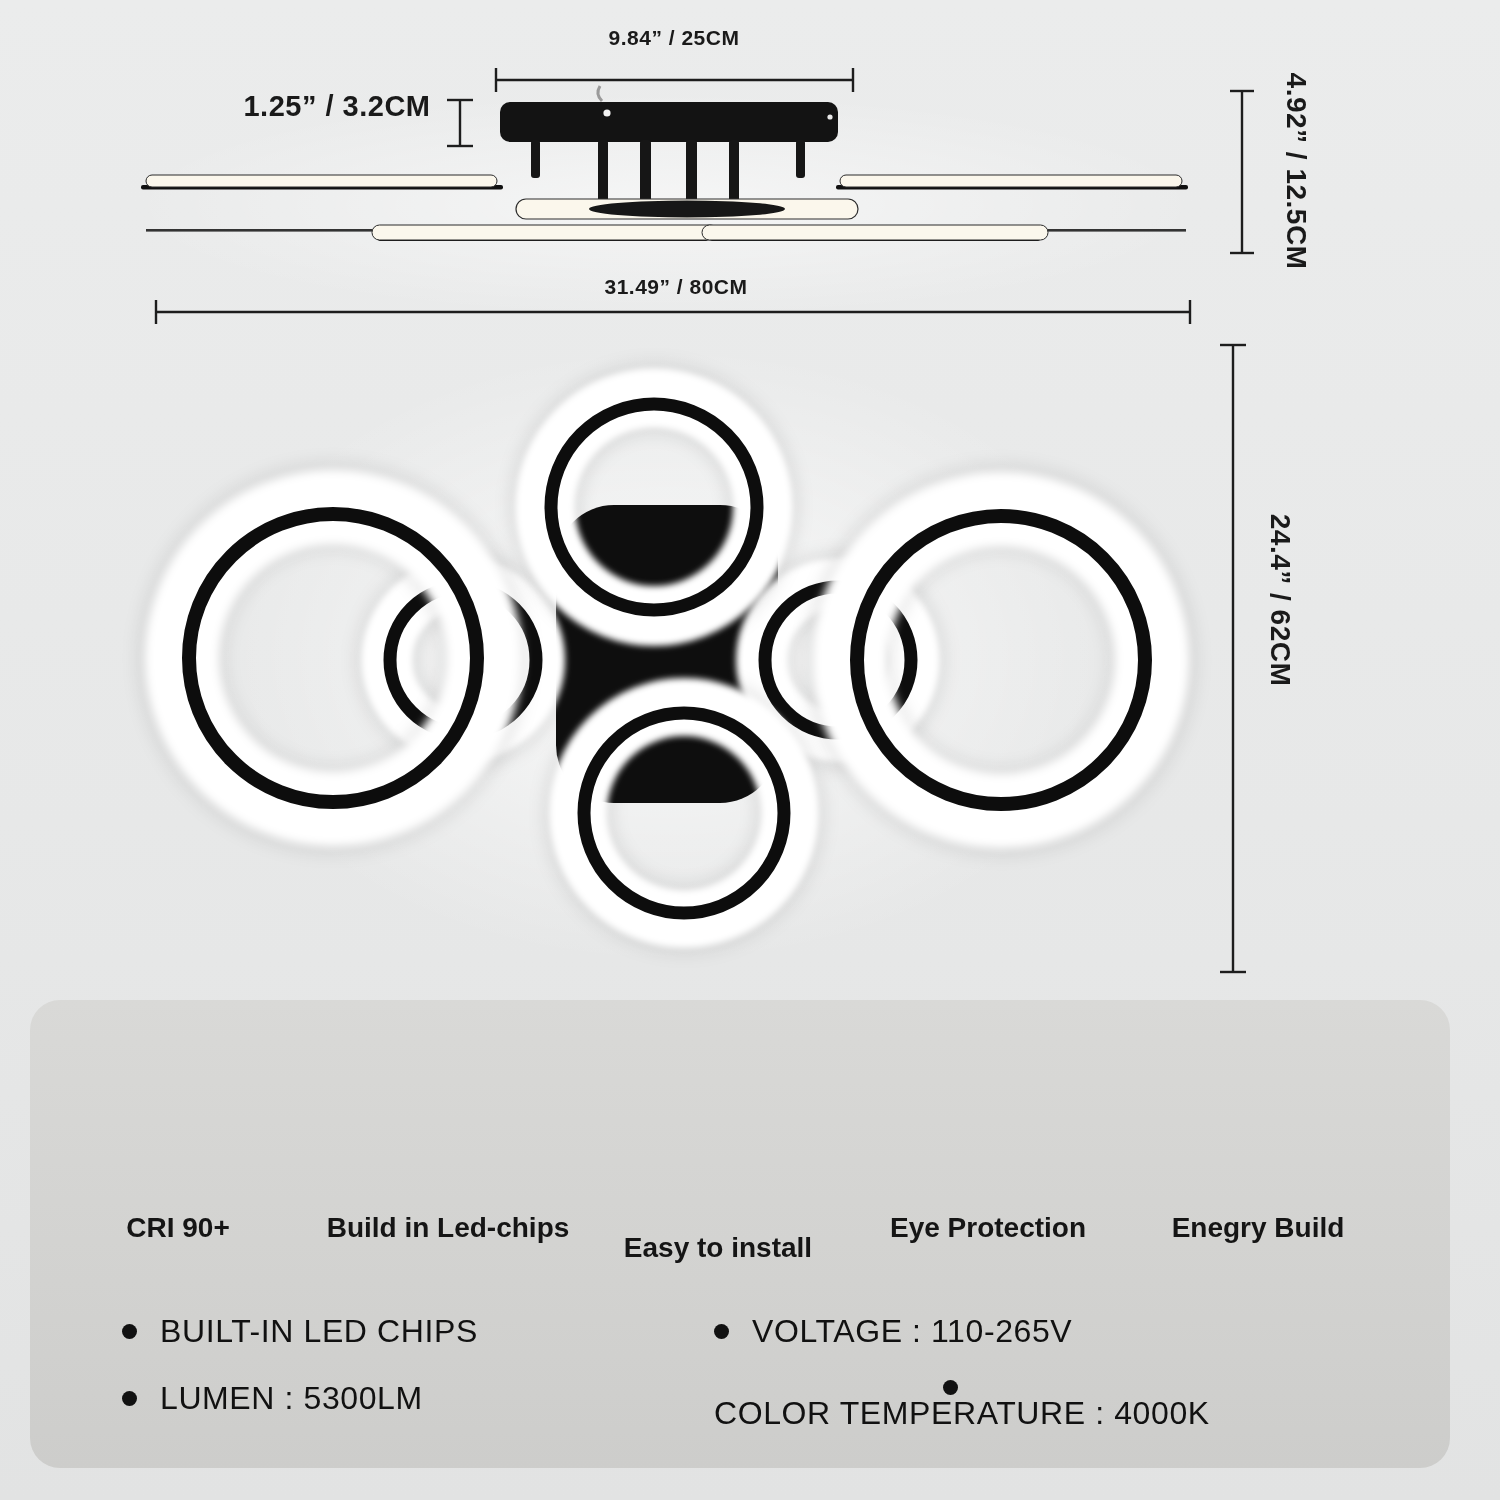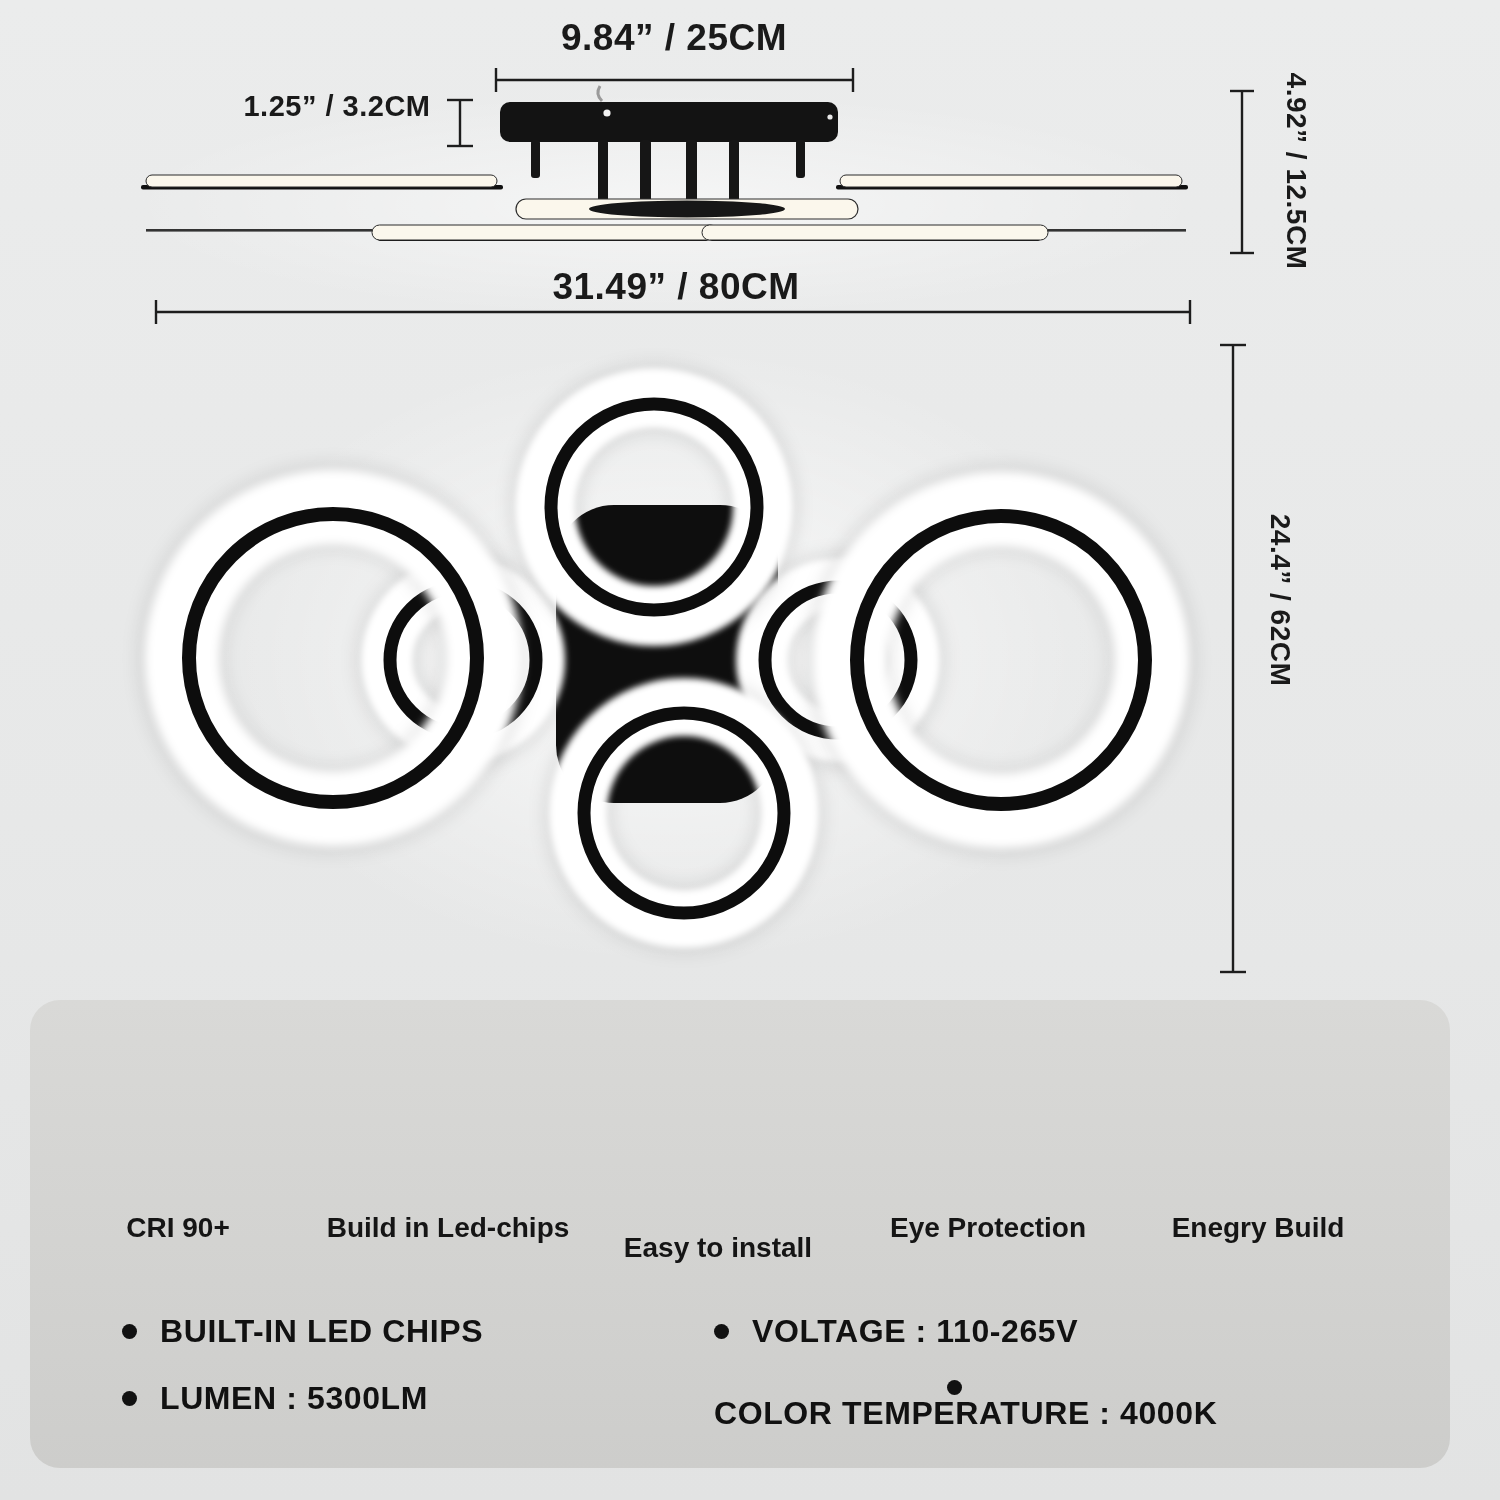--- a/index.html
+++ b/index.html
@@ -9,39 +9,39 @@
     background:
       radial-gradient(ellipse 640px 430px at 668px 655px, rgba(255,255,255,.78), rgba(255,255,255,0) 72%),
       radial-gradient(ellipse 720px 150px at 665px 205px, rgba(255,255,255,.55), rgba(255,255,255,0) 75%),
       linear-gradient(180deg,#ebecec 0%,#e7e8e8 55%,#e2e3e3 100%);
   }
   svg{position:absolute;left:0;top:0;}
   .dim{
     position:absolute;color:#1a1a1a;font-weight:bold;letter-spacing:.5px;
     white-space:nowrap;transform:translate(-50%,-50%);
   }
-  .dim.h30{font-size:37px;}
+  .dim.h30{font-size:21px;}
   .dim.h29{font-size:29px;}
   .dim.vert{transform:translate(-50%,-50%) rotate(90deg);font-size:28px;}
   .panel{
     position:absolute;left:30px;top:1000px;width:1420px;height:468px;
     border-radius:30px;
     background:linear-gradient(180deg,#d9d9d7 0%,#d2d2d0 60%,#cdcdcb 100%);
   }
   .feature{
     position:absolute;top:1068px;transform:translateX(-50%);
     display:flex;flex-direction:column;align-items:center;width:280px;
   }
   .feature .flabel{
     margin-top:42px;font-size:28px;font-weight:bold;color:#151515;white-space:nowrap;
   }
   .ficon{width:140px;height:102px;}
   .spec{
     position:absolute;display:flex;align-items:center;color:#111;
-    font-size:32px;font-weight:bold;letter-spacing:.6px;white-space:nowrap;
+    font-size:32px;font-weight:normal;letter-spacing:.6px;white-space:nowrap;
   }
   .spec .dot{
     width:15px;height:15px;border-radius:50%;background:#111;margin-right:23px;flex:0 0 auto;
   }
 </style>
 </head>
 <body>
 
 <div class="stage">
 

